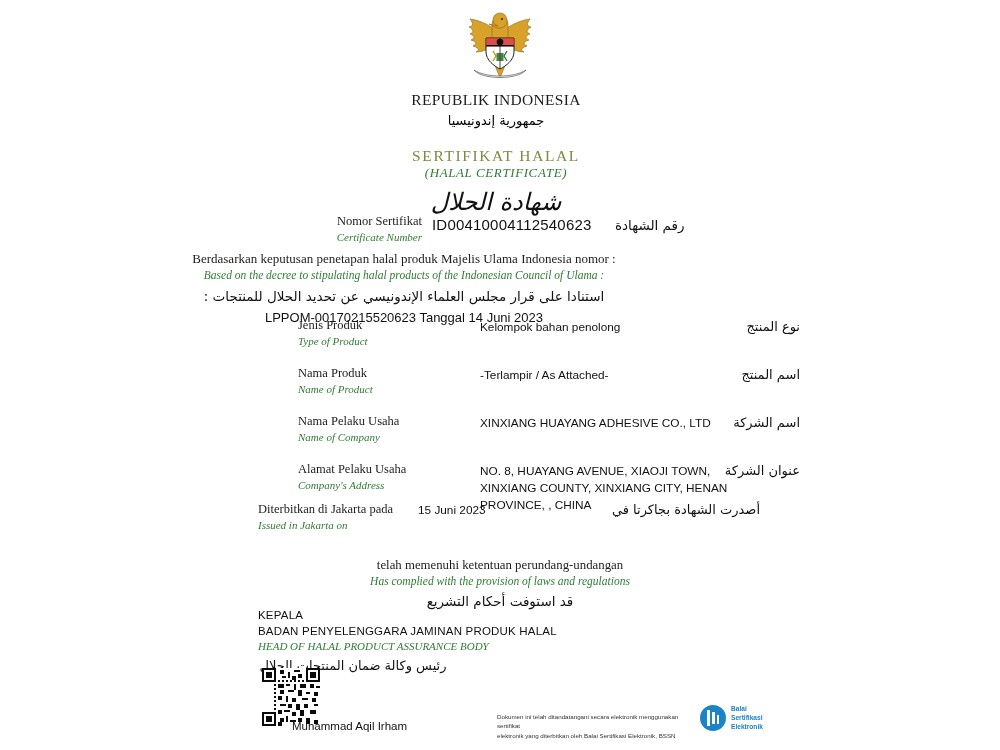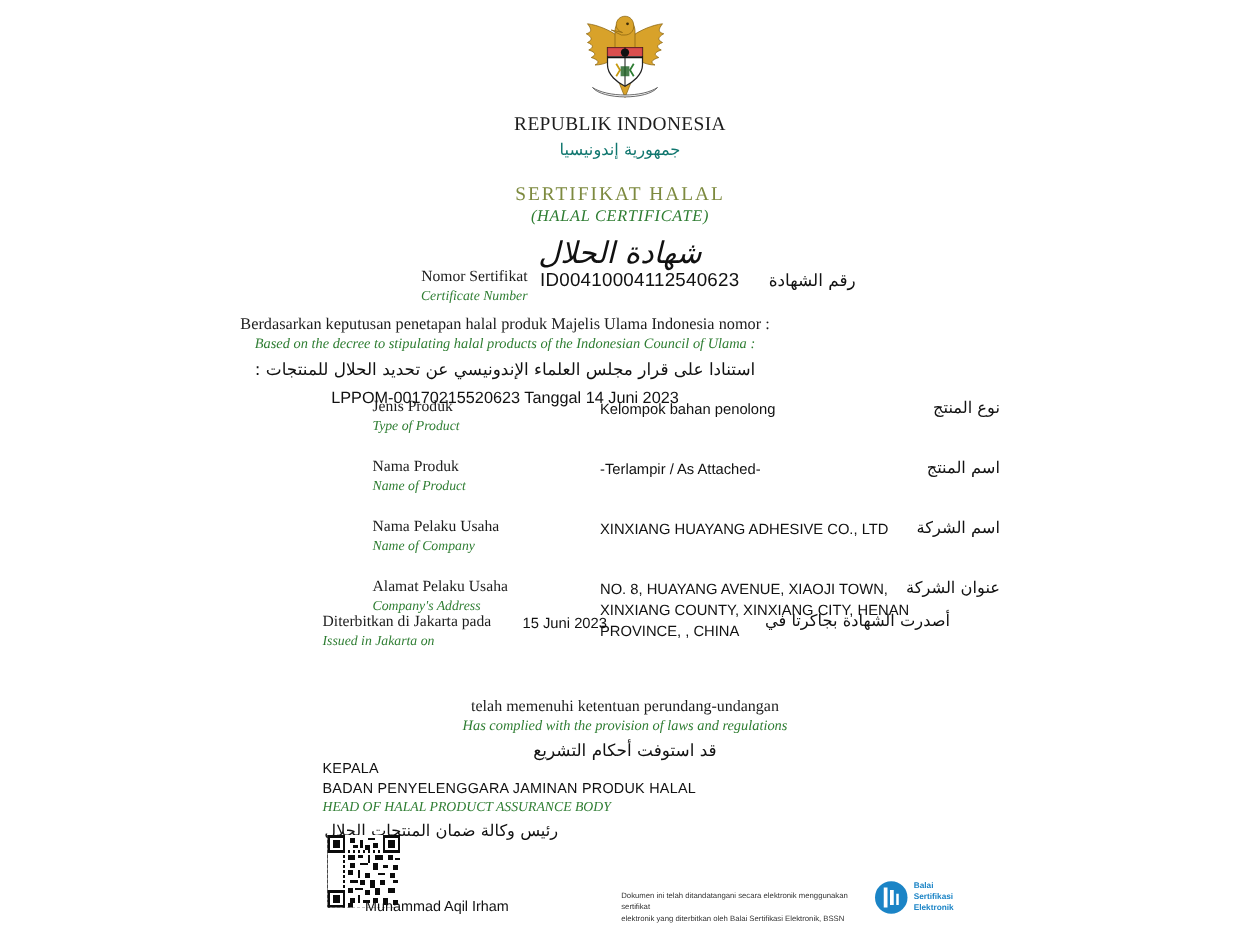--- a/index.html
+++ b/index.html
@@ -56,21 +56,21 @@
   .h-en {
     font-family: "Liberation Serif", serif;
     font-style: italic;
     font-size: 13.5px;
     color: #2e7d32;
     line-height: 1.3;
   }
   .h-ar {
     font-family: "DejaVu Sans", sans-serif;
     font-size: 13px;
-    color: #0f766e;
+    color: #000000;
     direction: rtl;
     line-height: 1.5;
     margin-top: 2px;
   }
   .title-id {
     font-family: "Liberation Serif", serif;
     font-size: 15.5px;
     letter-spacing: 1.6px;
     color: #7d8a3f;
     margin-top: 16px;
@@ -212,21 +212,21 @@
     text-align: right;
     font-family: "DejaVu Sans", sans-serif;
     font-size: 13px;
     direction: rtl;
     color: #111;
   }
 
   
   .issued {
     position: absolute;
-    top: 490px;
+    top: 502px;
     left: 0;
     width: 913px;
     height: 40px;
   }
   .issued .f-label { left: 258px; }
   .issued .i-value {
     position: absolute;
     left: 418px;
     top: 1px;
     font-family: "Liberation Sans", sans-serif;

